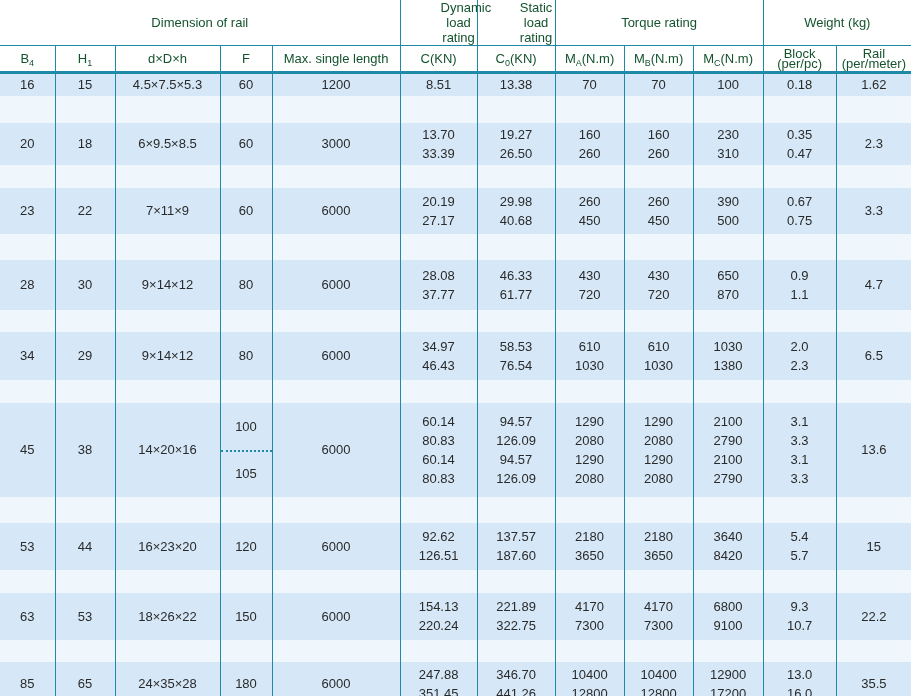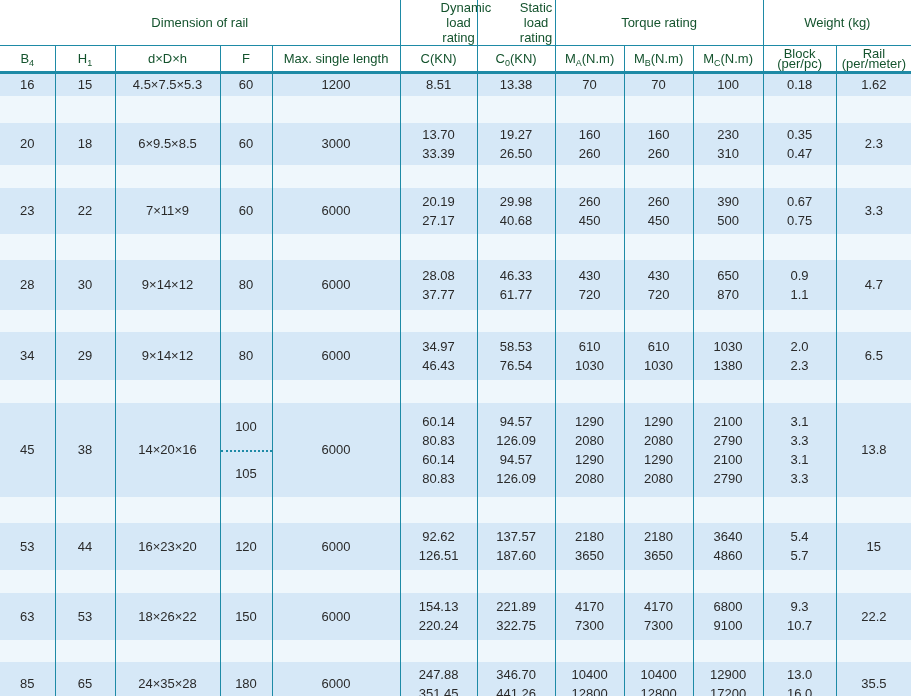--- a/index.html
+++ b/index.html
@@ -332,21 +332,21 @@
           <span>2790</span>
           <span>2100</span>
           <span>2790</span>
         </td>
         <td class="multi">
           <span>3.1</span>
           <span>3.3</span>
           <span>3.1</span>
           <span>3.3</span>
         </td>
-        <td>13.8</td>
+        <td>13.6</td>
       </tr>
       <tr class="gap" style="height: 26px;">
         <td></td>
         <td></td>
         <td></td>
         <td></td>
         <td></td>
         <td></td>
         <td></td>
         <td></td>
@@ -372,21 +372,21 @@
         <td class="multi">
           <span>2180</span>
           <span>3650</span>
         </td>
         <td class="multi">
           <span>2180</span>
           <span>3650</span>
         </td>
         <td class="multi">
           <span>3640</span>
-          <span>4860</span>
+          <span>8420</span>
         </td>
         <td class="multi">
           <span>5.4</span>
           <span>5.7</span>
         </td>
         <td>15</td>
       </tr>
       <tr class="gap" style="height: 23px;">
         <td></td>
         <td></td>

